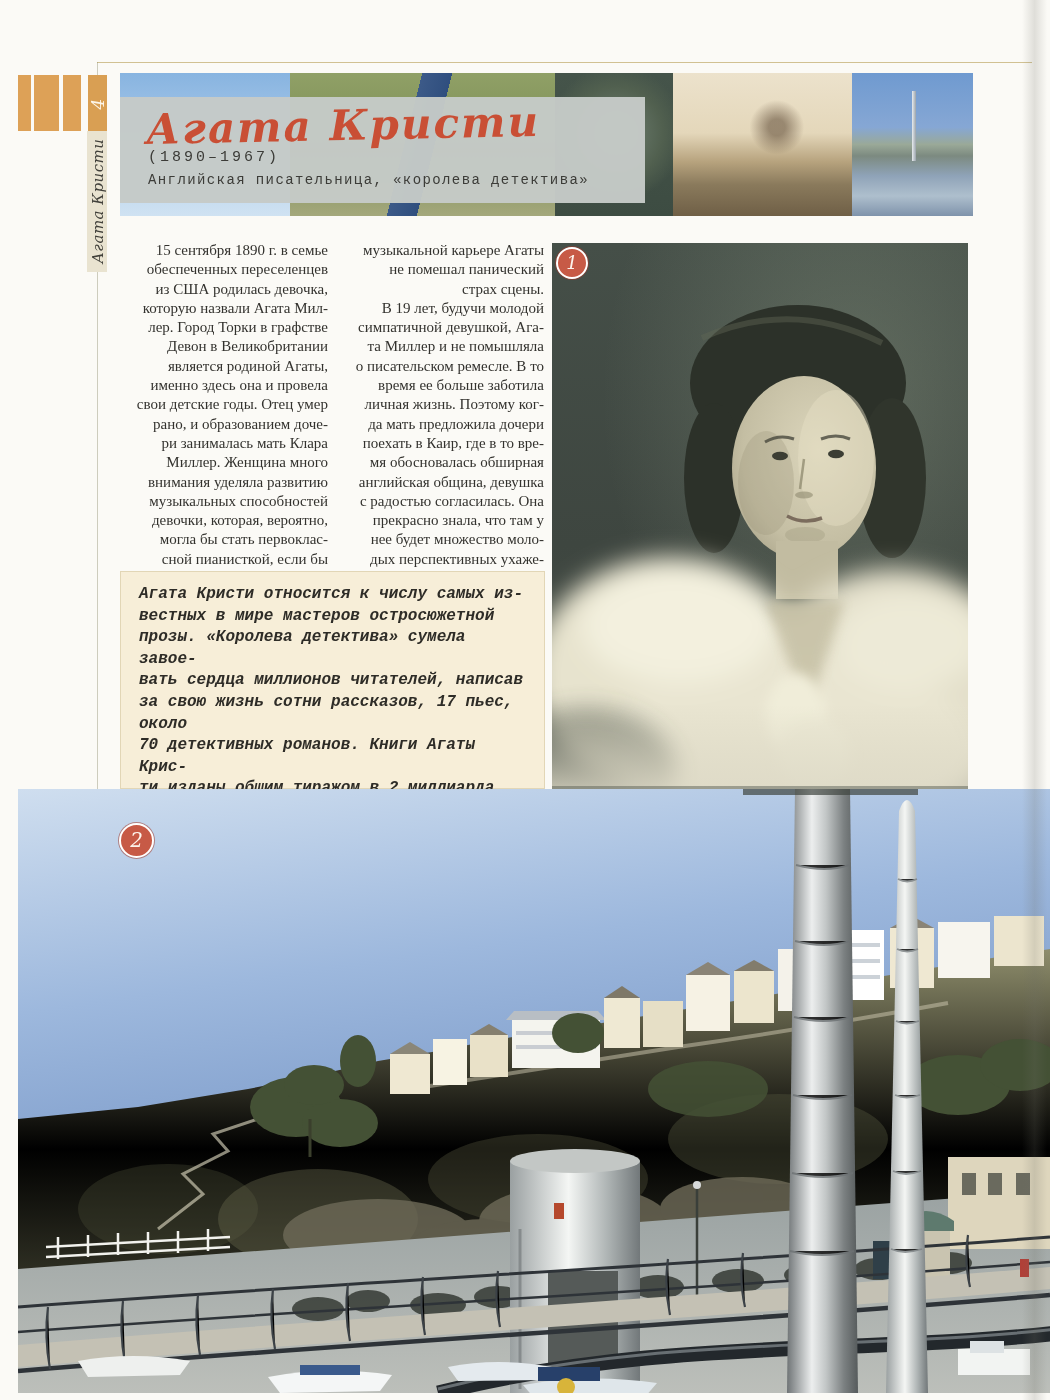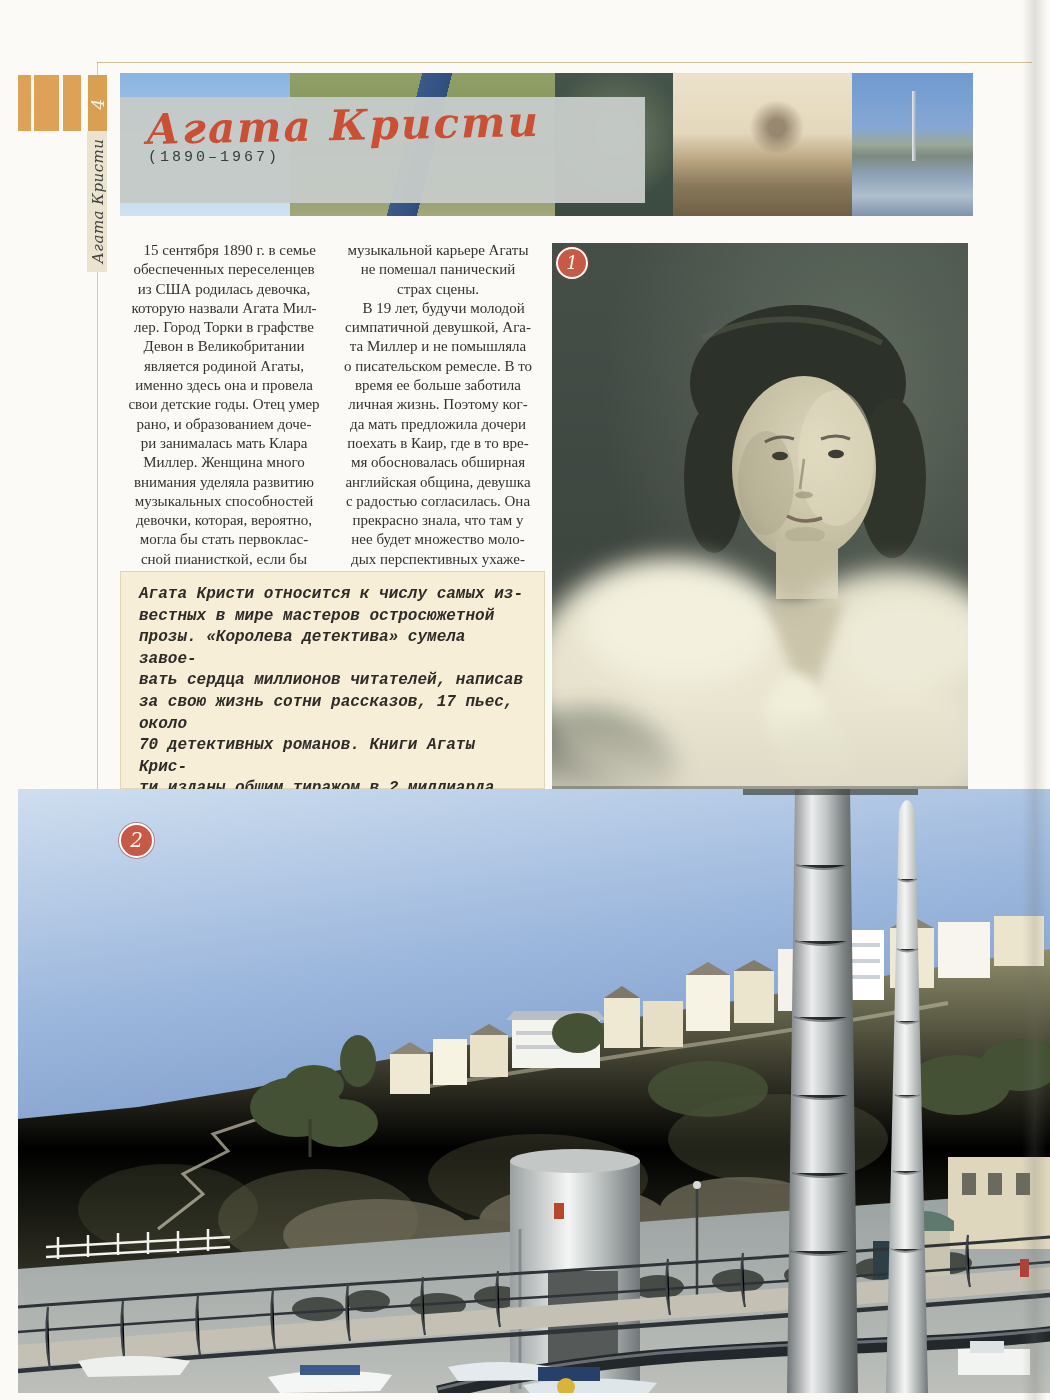--- a/index.html
+++ b/index.html
@@ -51,21 +51,21 @@
   .banner{left:120px;top:97px;width:525px;height:106px;background:rgba(197,202,199,.97);}
   .h-title{left:146px;top:101px;
     font-family:"DejaVu Serif",serif;font-style:italic;font-weight:600;
     font-size:42px;color:#c94f35;transform:rotate(-1.2deg);letter-spacing:2px;white-space:nowrap;}
   .h-years{left:148px;top:149px;font-family:"Liberation Mono",monospace;
     font-size:15px;letter-spacing:3px;color:#3c3c38;}
   .h-subtitle{left:148px;top:172px;font-family:"Liberation Mono",monospace;
     font-size:14px;letter-spacing:1.4px;color:#3c3c38;white-space:nowrap;}
   
   .col{top:241px;color:#33322e;font-size:15px;line-height:19.3px;
-    white-space:pre-wrap;text-align:center;}
+    white-space:pre-wrap;text-align:right;}
   .col1{left:120px;width:208px;}
   .col2{left:332px;width:212px;}
   
   .quote-box{left:120px;top:571px;width:425px;height:218px;
     background:#f7eed8;border:1px solid #e2d6b6;box-sizing:border-box;
     padding:12px 16px 0 18px;}
   .quote-text{font-family:Liberation Mono, monospace;font-weight:bold;font-style:italic;
     font-size:16px;line-height:21.6px;color:#2e2c27;white-space:pre-wrap;}
   
   .marker{border-radius:50%;background:#c75a46;border:2px solid #ffffff;
@@ -100,20 +100,21 @@
     <div class="ph ph-map"></div>
     <div class="ph ph-relief"></div>
     <div class="ph ph-interior"></div>
     <div class="ph ph-harbor" style="position:relative;">
         <i></i>
       </div>
   </div>
   <div class="abs banner"></div>
   <div class="abs h-title">Агата Кристи</div>
   <div class="abs h-years">(1890–1967)</div>
+  <div class="abs h-subtitle">Английская писательница, «королева детектива»</div>
 
   <div class="abs col col1">   15 сентября 1890 г. в семье
 обеспеченных переселенцев
 из США родилась девочка,
 которую назвали Агата Мил-
 лер. Город Торки в графстве
 Девон в Великобритании
 является родиной Агаты,
 именно здесь она и провела
 свои детские годы. Отец умер

